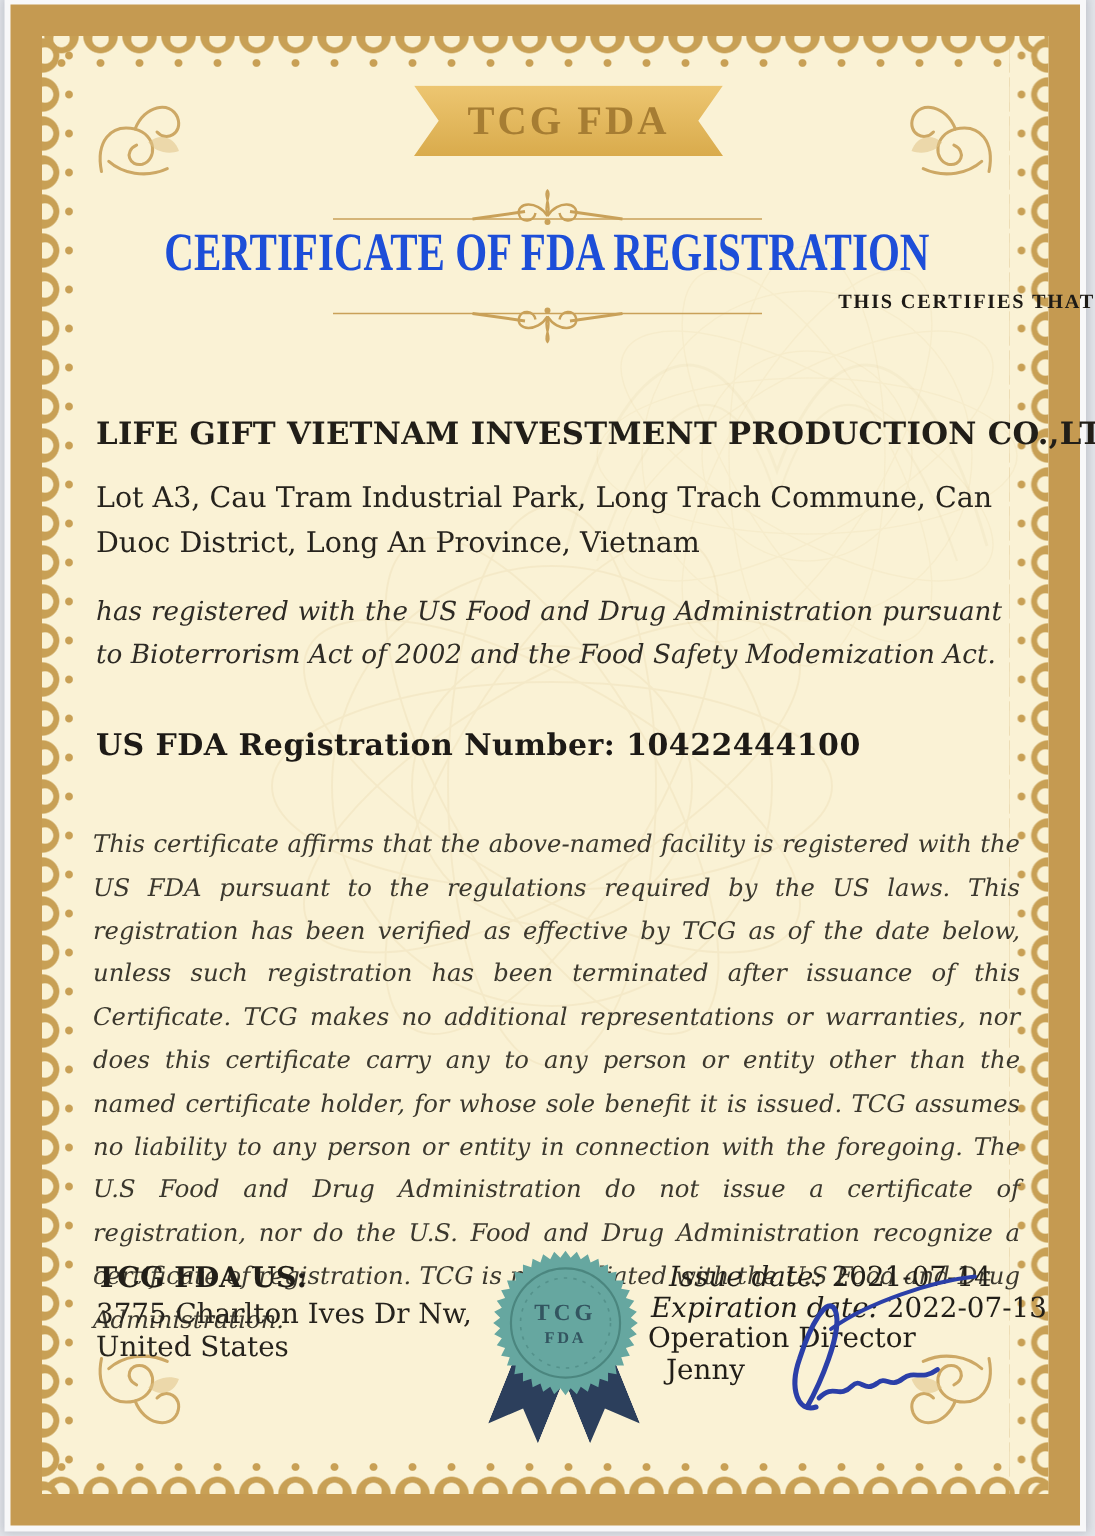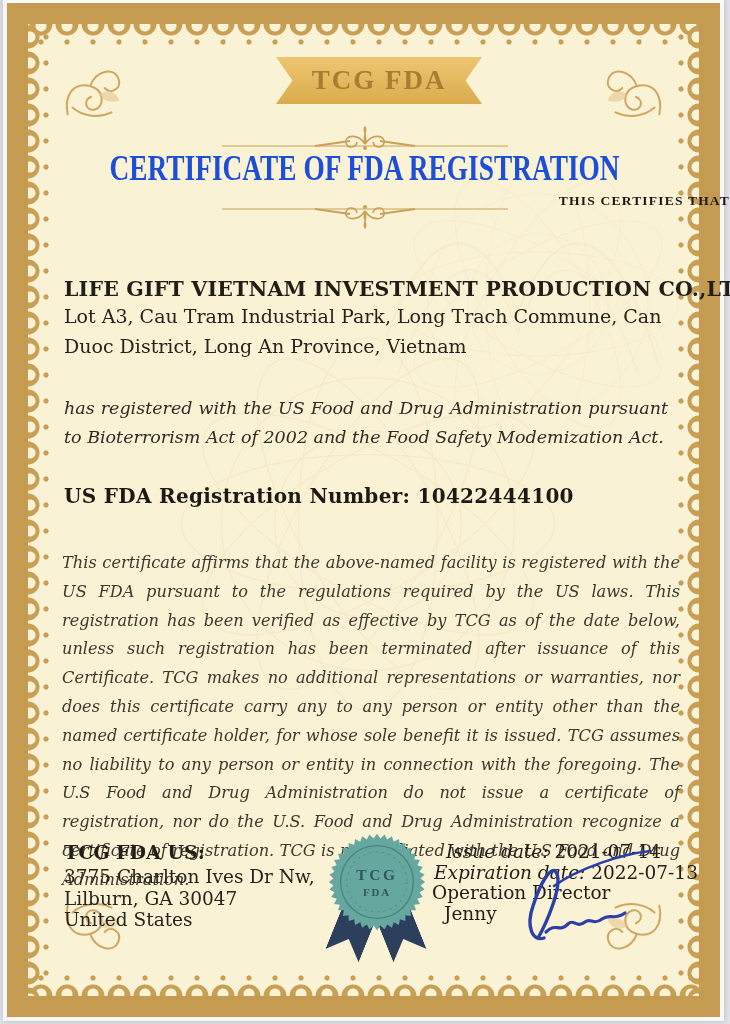--- a/index.html
+++ b/index.html
@@ -84,21 +84,21 @@
     font-family:"Liberation Serif",serif;font-weight:bold;font-size:13.5px;
     letter-spacing:1.2px;color:#1d1a16;
   }
 
   .company{position:absolute;left:64px;top:277px;right:52px;}
   .company .name{
     font-family:"DejaVu Serif",serif;font-weight:bold;font-size:20.5px;
     letter-spacing:.2px;white-space:nowrap;
   }
   .company .addr{
-    margin-top:0;font-family:"DejaVu Serif",serif;font-size:19px;
+    margin-top:16px;font-family:"DejaVu Serif",serif;font-size:19px;
     line-height:30px;color:#26231d;
   }
 
   .registered{
     position:absolute;left:64px;top:394px;width:604px;
     font-family:"DejaVu Serif",serif;font-style:italic;font-size:17.5px;
     line-height:29px;text-align:justify;color:#2e2b25;
   }
 
   .regnum{
@@ -236,21 +236,20 @@
     <div class="regnum">
       <span>US FDA Registration Number:</span>
       <span>10422444100</span>
     </div>
 
     <div class="legal">This certificate affirms that the above-named facility is registered with the US FDA pursuant to the regulations required by the US laws. This registration has been verified as effective by TCG as of the date below, unless such registration has been terminated after issuance of this Certificate. TCG makes no additional representations or warranties, nor does this certificate carry any to any person or entity other than the named certificate holder, for whose sole benefit it is issued. TCG assumes no liability to any person or entity in connection with the foregoing. The U.S Food and Drug Administration do not issue a certificate of registration, nor do the U.S. Food and Drug Administration recognize a certificate of registration. TCG is not affiliated with the U.S Food and Drug Administration.</div>
 
     <div class="issuer">
       <div class="head">TCG FDA US:</div>
       <div class="line">3775 Charlton Ives Dr Nw,</div>
-      <div class="line">Lilburn, GA 30047</div>
       <div class="line">United States</div>
     </div>
 
     <div class="seal">
       <div class="tail l"></div>
       <div class="tail r"></div>
       <svg class="disc" viewBox="0 0 110 110">
         <path id="scallop" fill="#66a7a0" d="M108.0 55.0L102.9 58.8L107.3 63.3L101.7 66.2L105.4 71.4L99.3 73.4L102.2 79.1L95.9 80.1L97.9 86.2L91.5 86.2L92.5 92.5L86.2 91.5L86.2 97.9L80.1 95.9L79.1 102.2L73.4 99.3L71.4 105.4L66.2 101.7L63.3 107.3L58.8 102.9L55.0 108.0L51.2 102.9L46.7 107.3L43.8 101.7L38.6 105.4L36.6 99.3L30.9 102.2L29.9 95.9L23.8 97.9L23.8 91.5L17.5 92.5L18.5 86.2L12.1 86.2L14.1 80.1L7.8 79.1L10.7 73.4L4.6 71.4L8.3 66.2L2.7 63.3L7.1 58.8L2.0 55.0L7.1 51.2L2.7 46.7L8.3 43.8L4.6 38.6L10.7 36.6L7.8 30.9L14.1 29.9L12.1 23.8L18.5 23.8L17.5 17.5L23.8 18.5L23.8 12.1L29.9 14.1L30.9 7.8L36.6 10.7L38.6 4.6L43.8 8.3L46.7 2.7L51.2 7.1L55.0 2.0L58.8 7.1L63.3 2.7L66.2 8.3L71.4 4.6L73.4 10.7L79.1 7.8L80.1 14.1L86.2 12.1L86.2 18.5L92.5 17.5L91.5 23.8L97.9 23.8L95.9 29.9L102.2 30.9L99.3 36.6L105.4 38.6L101.7 43.8L107.3 46.7L102.9 51.2Z"></path>
         <circle cx="55" cy="55" r="40" fill="none" stroke="#4b867f" stroke-width="1.6"></circle>
         <circle cx="55" cy="55" r="33" fill="none" stroke="#3f7770" stroke-width="1.2" stroke-dasharray="2.5 4.5" opacity=".45"></circle>

